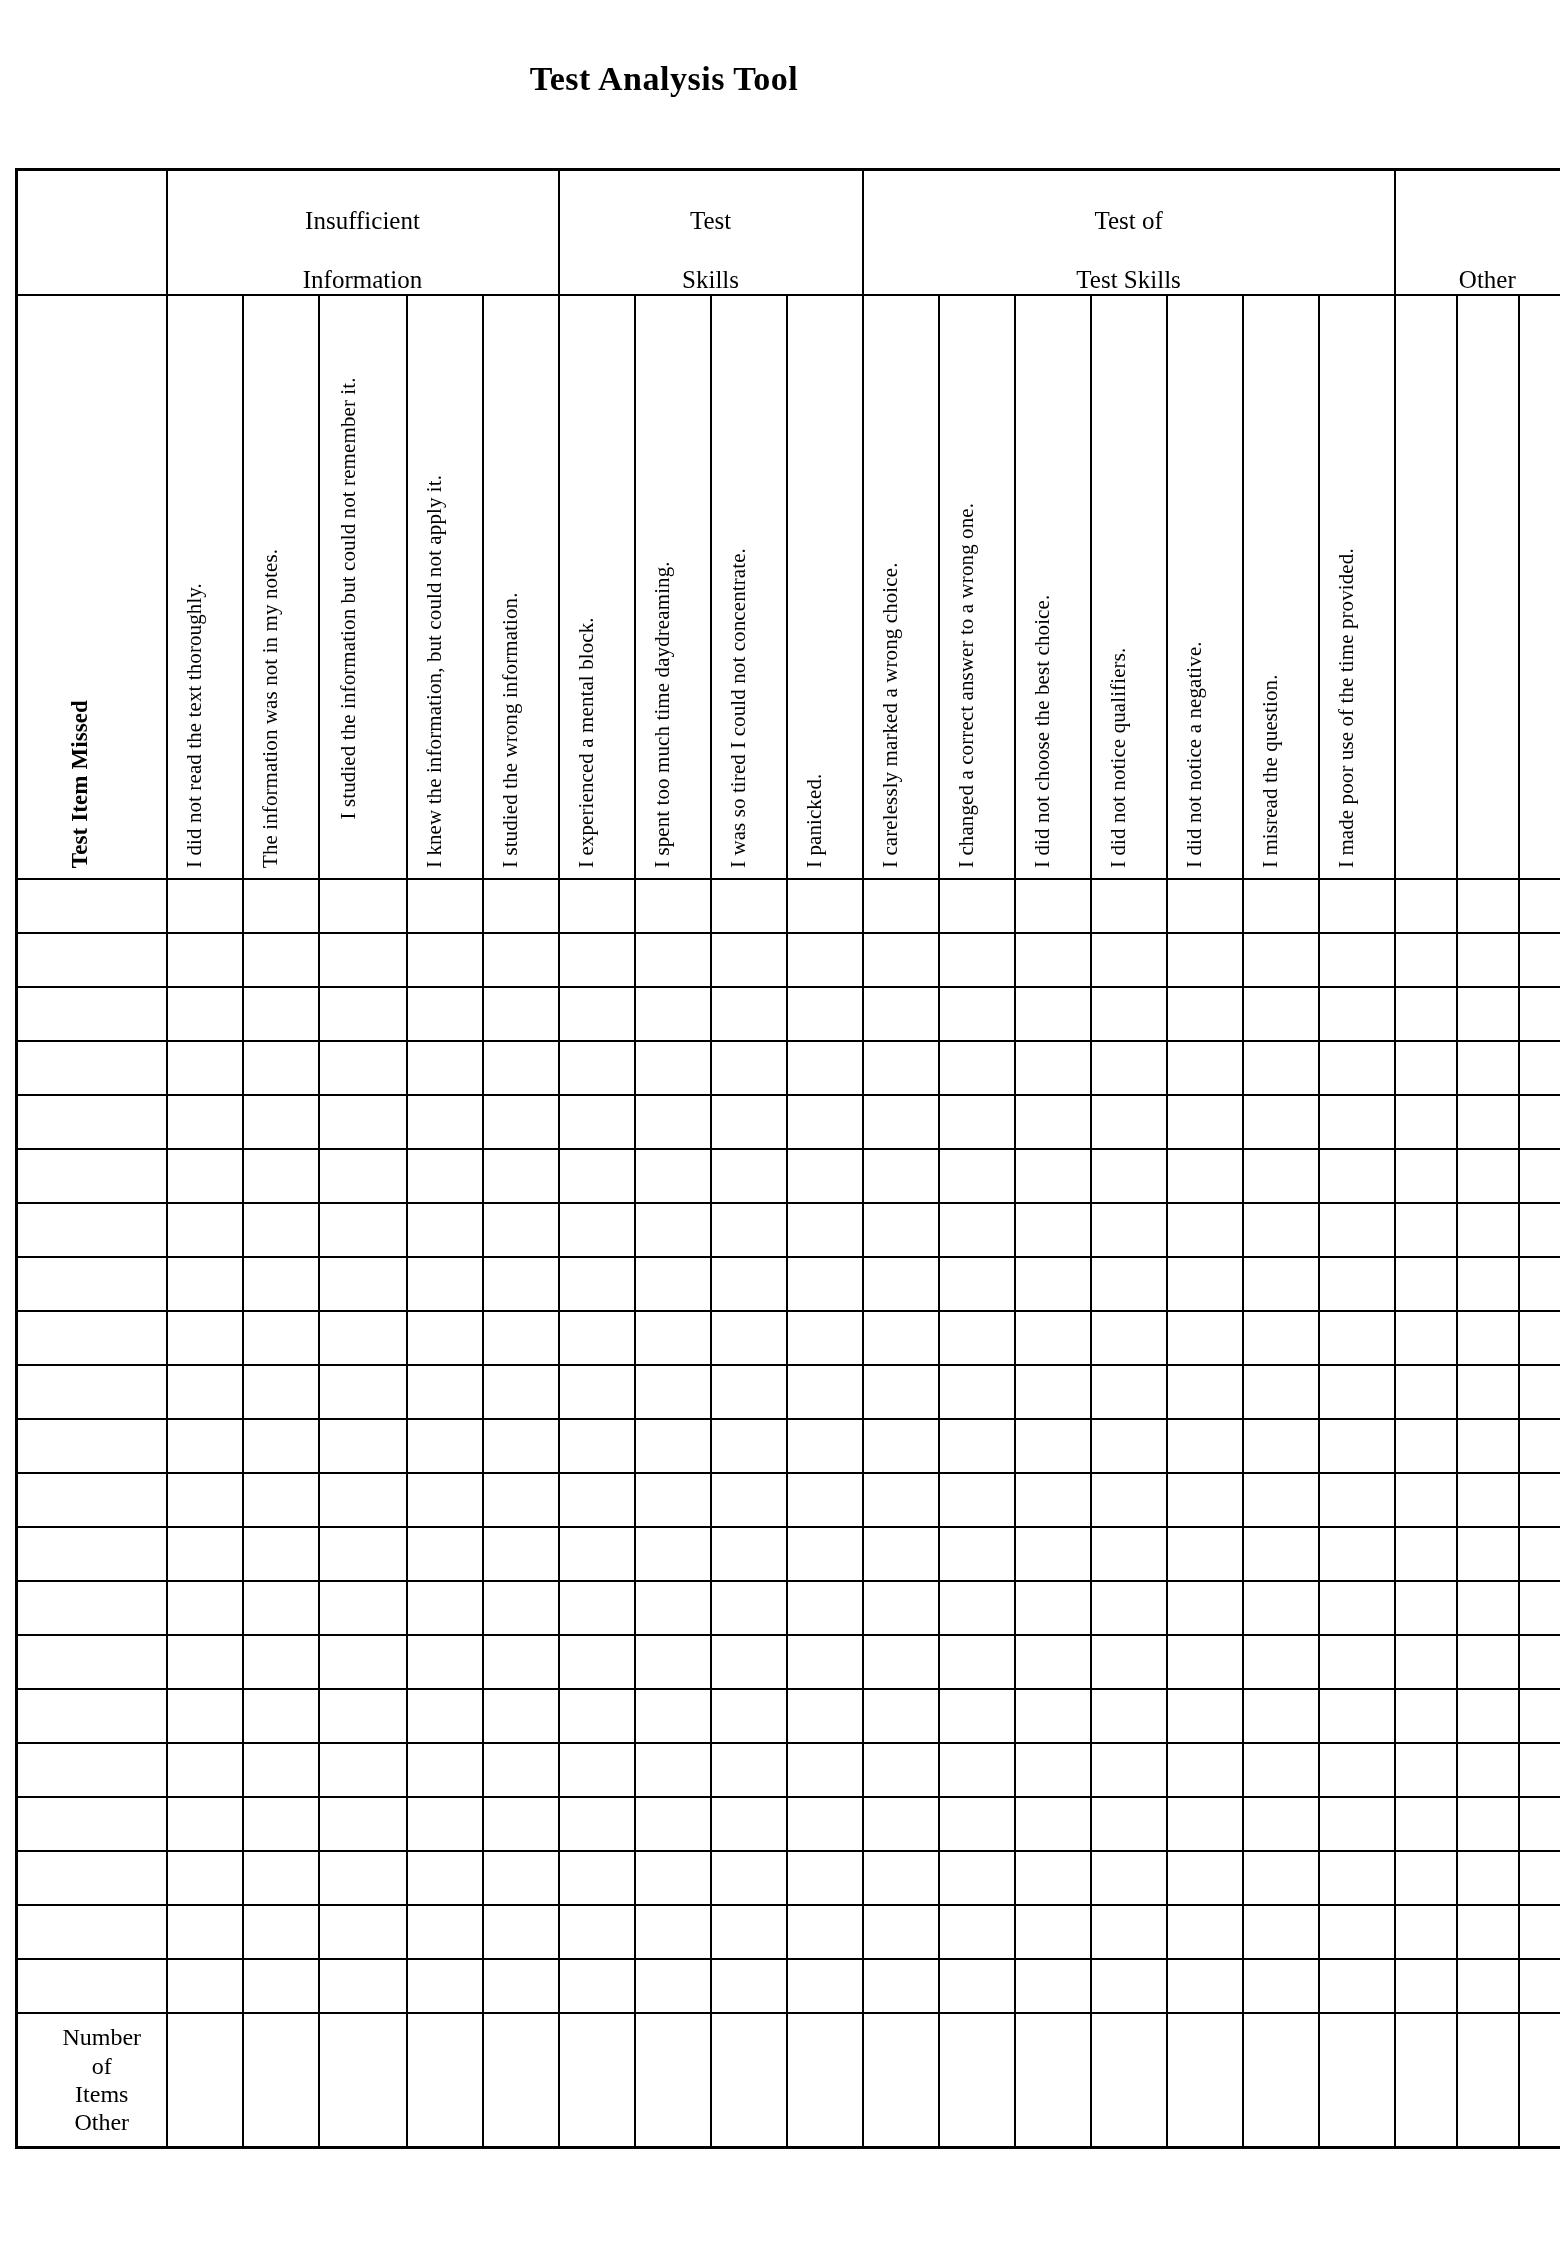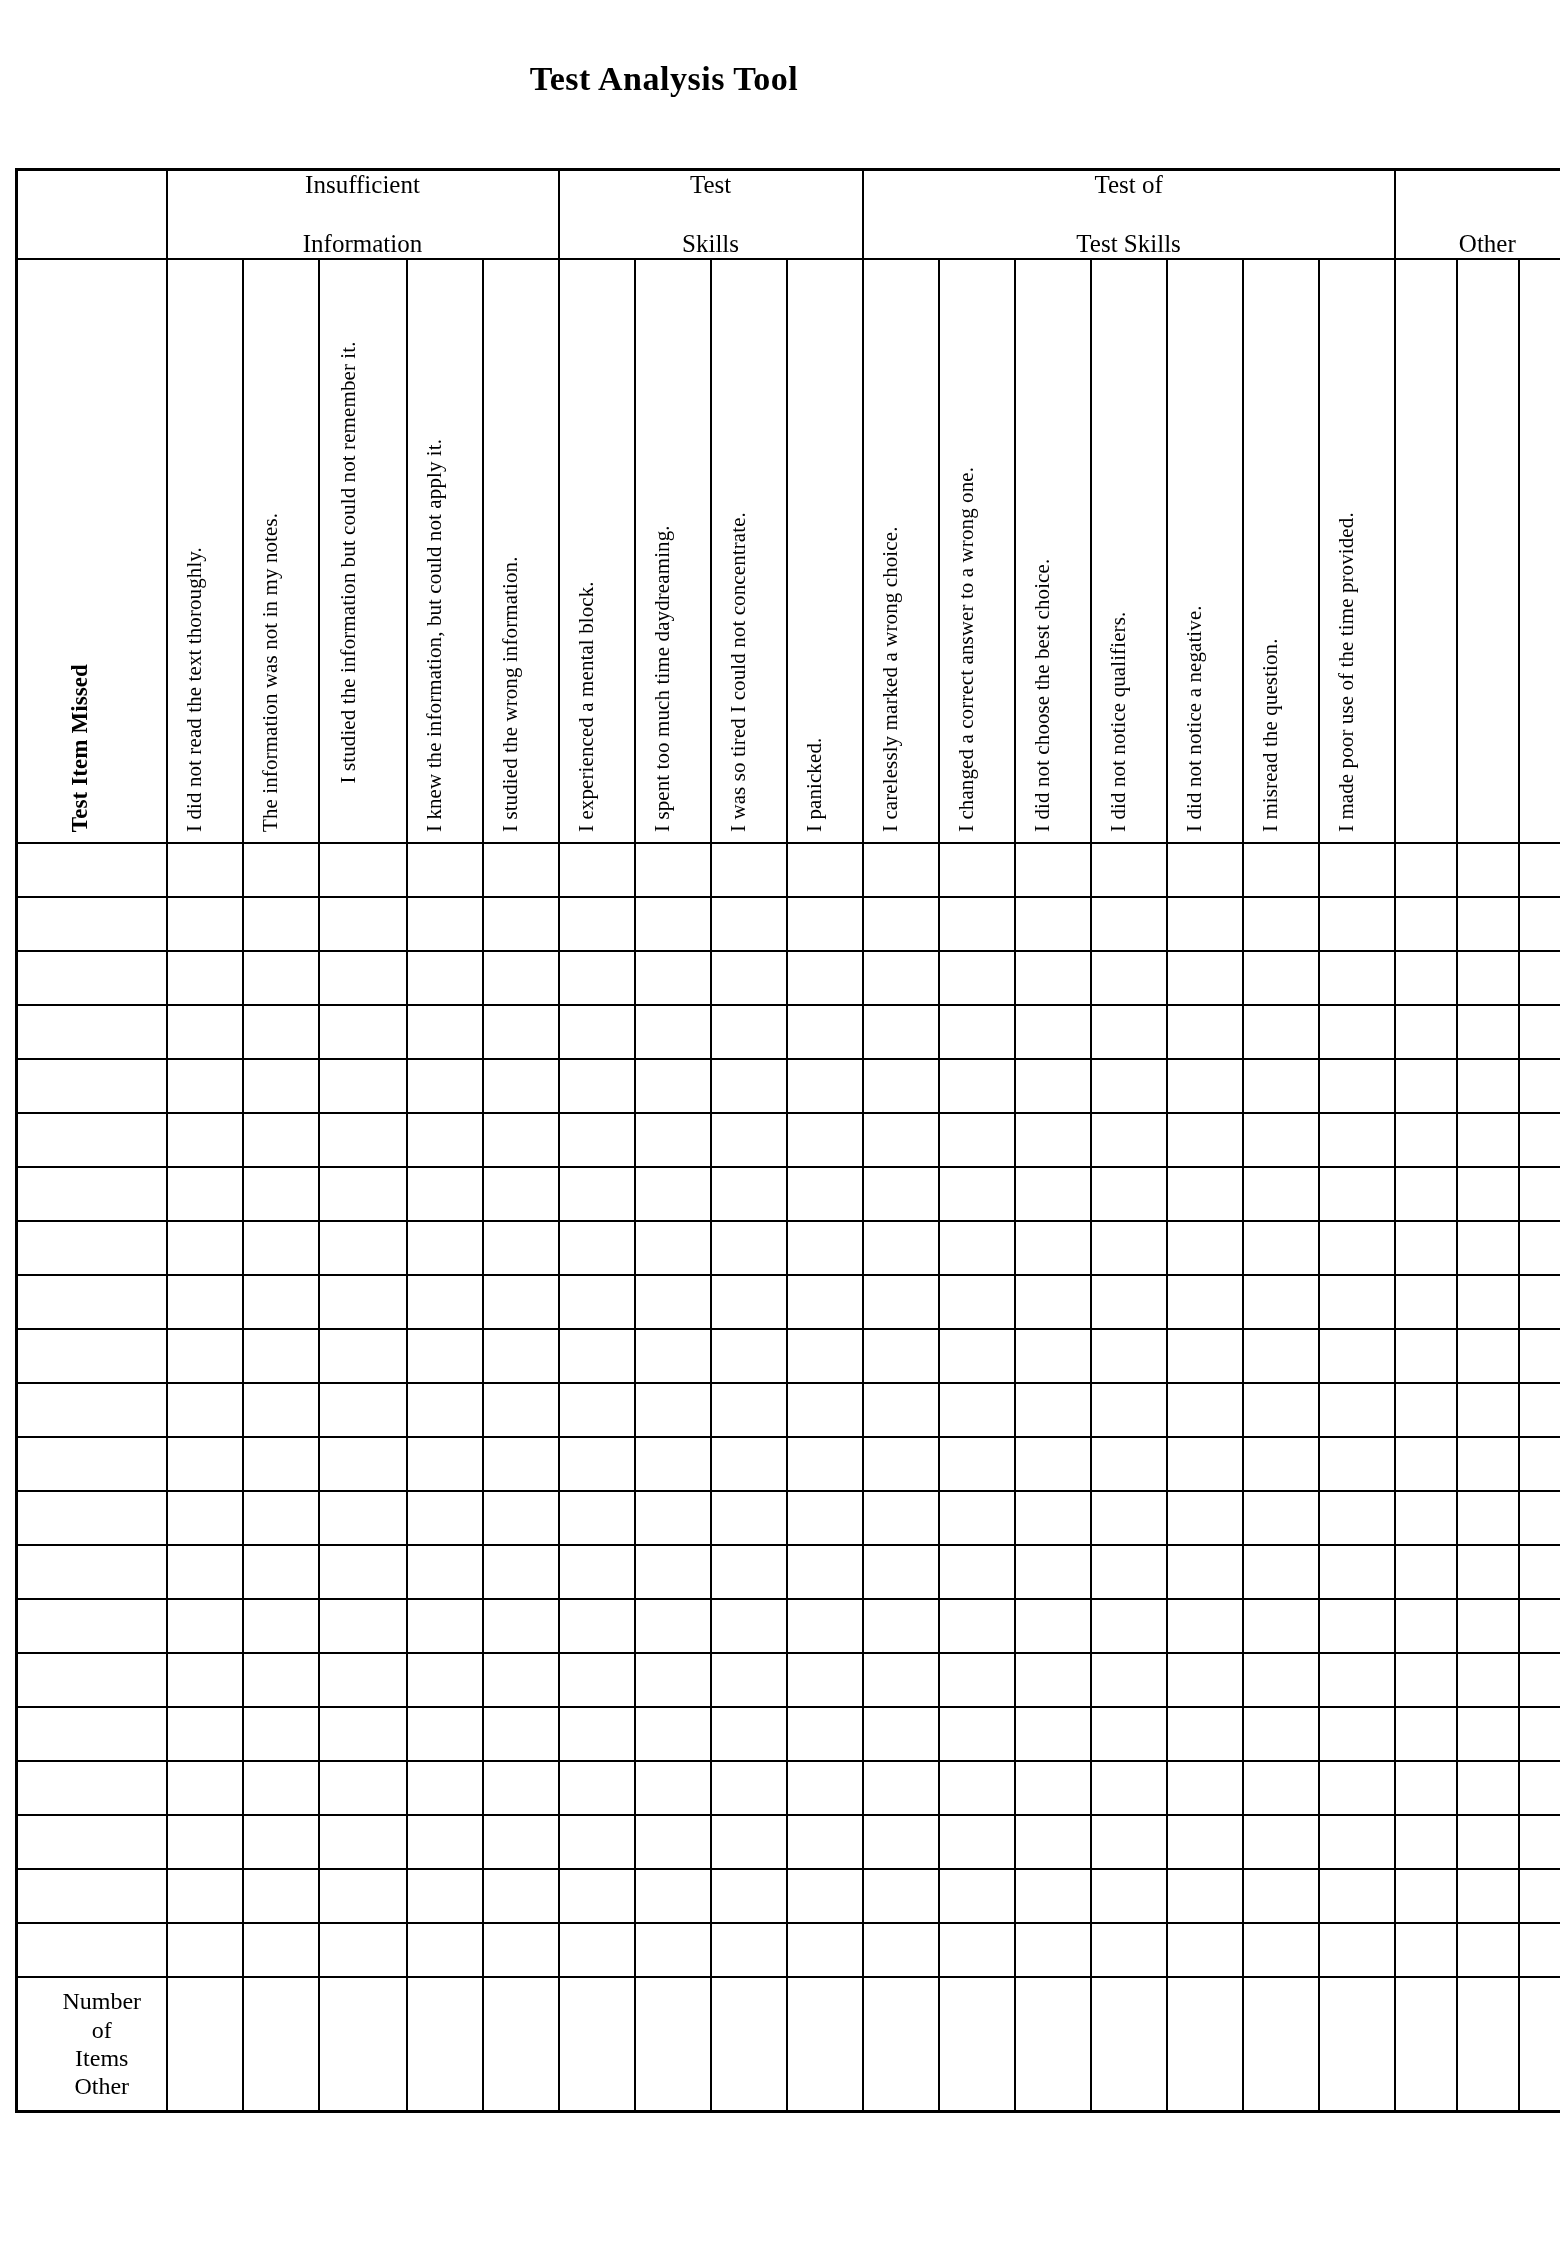--- a/index.html
+++ b/index.html
@@ -59,21 +59,21 @@
   
   .group-cell {
     height: 74px;
     text-align: center;
     vertical-align: middle;
     font-weight: bold;
     font-size: 25px;
     line-height: 1.12;
     font-family: "Liberation Serif", "DejaVu Serif", serif;
   }
-  .group-cell .l1 { display:block; }
+  .group-cell .l1 { display:block;margin-top:36px; }
   .group-cell .l2 { display:block;margin-top:31px; }
   .group-blank { height: 74px; }
 
   
   .rot-head {
     height: 582px;
     position: relative;
     vertical-align: bottom;
     overflow: hidden;
   }

